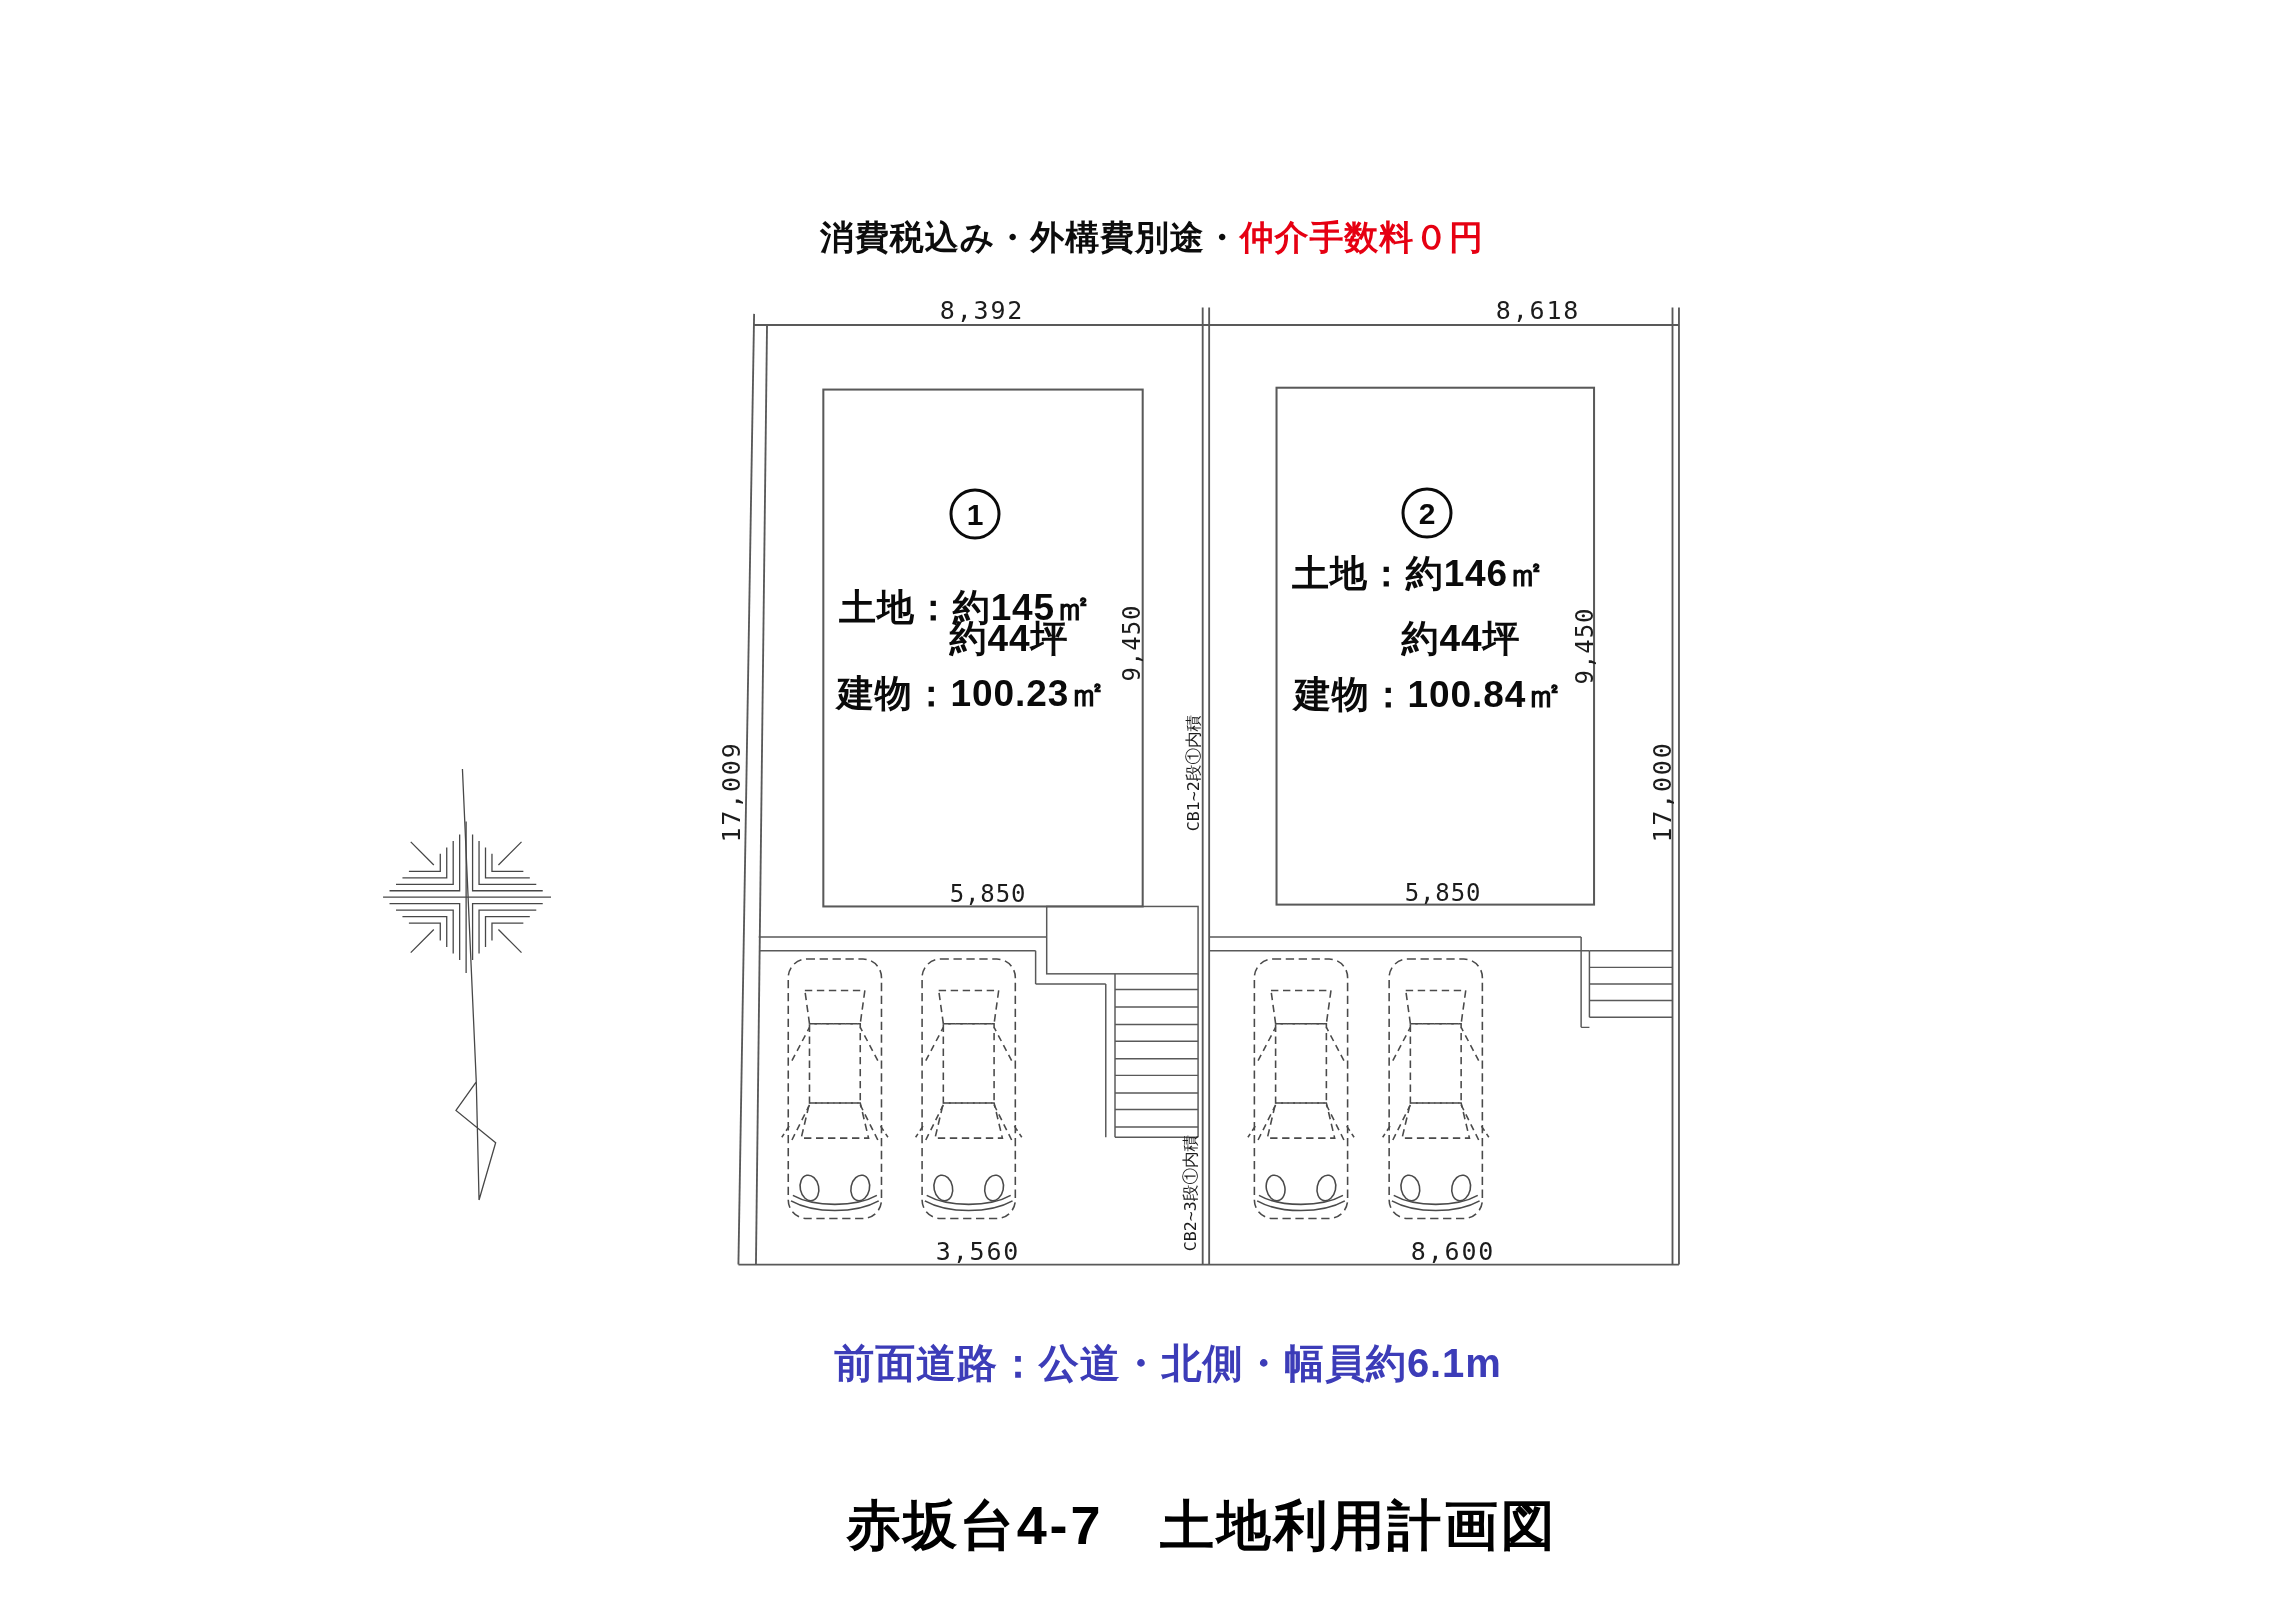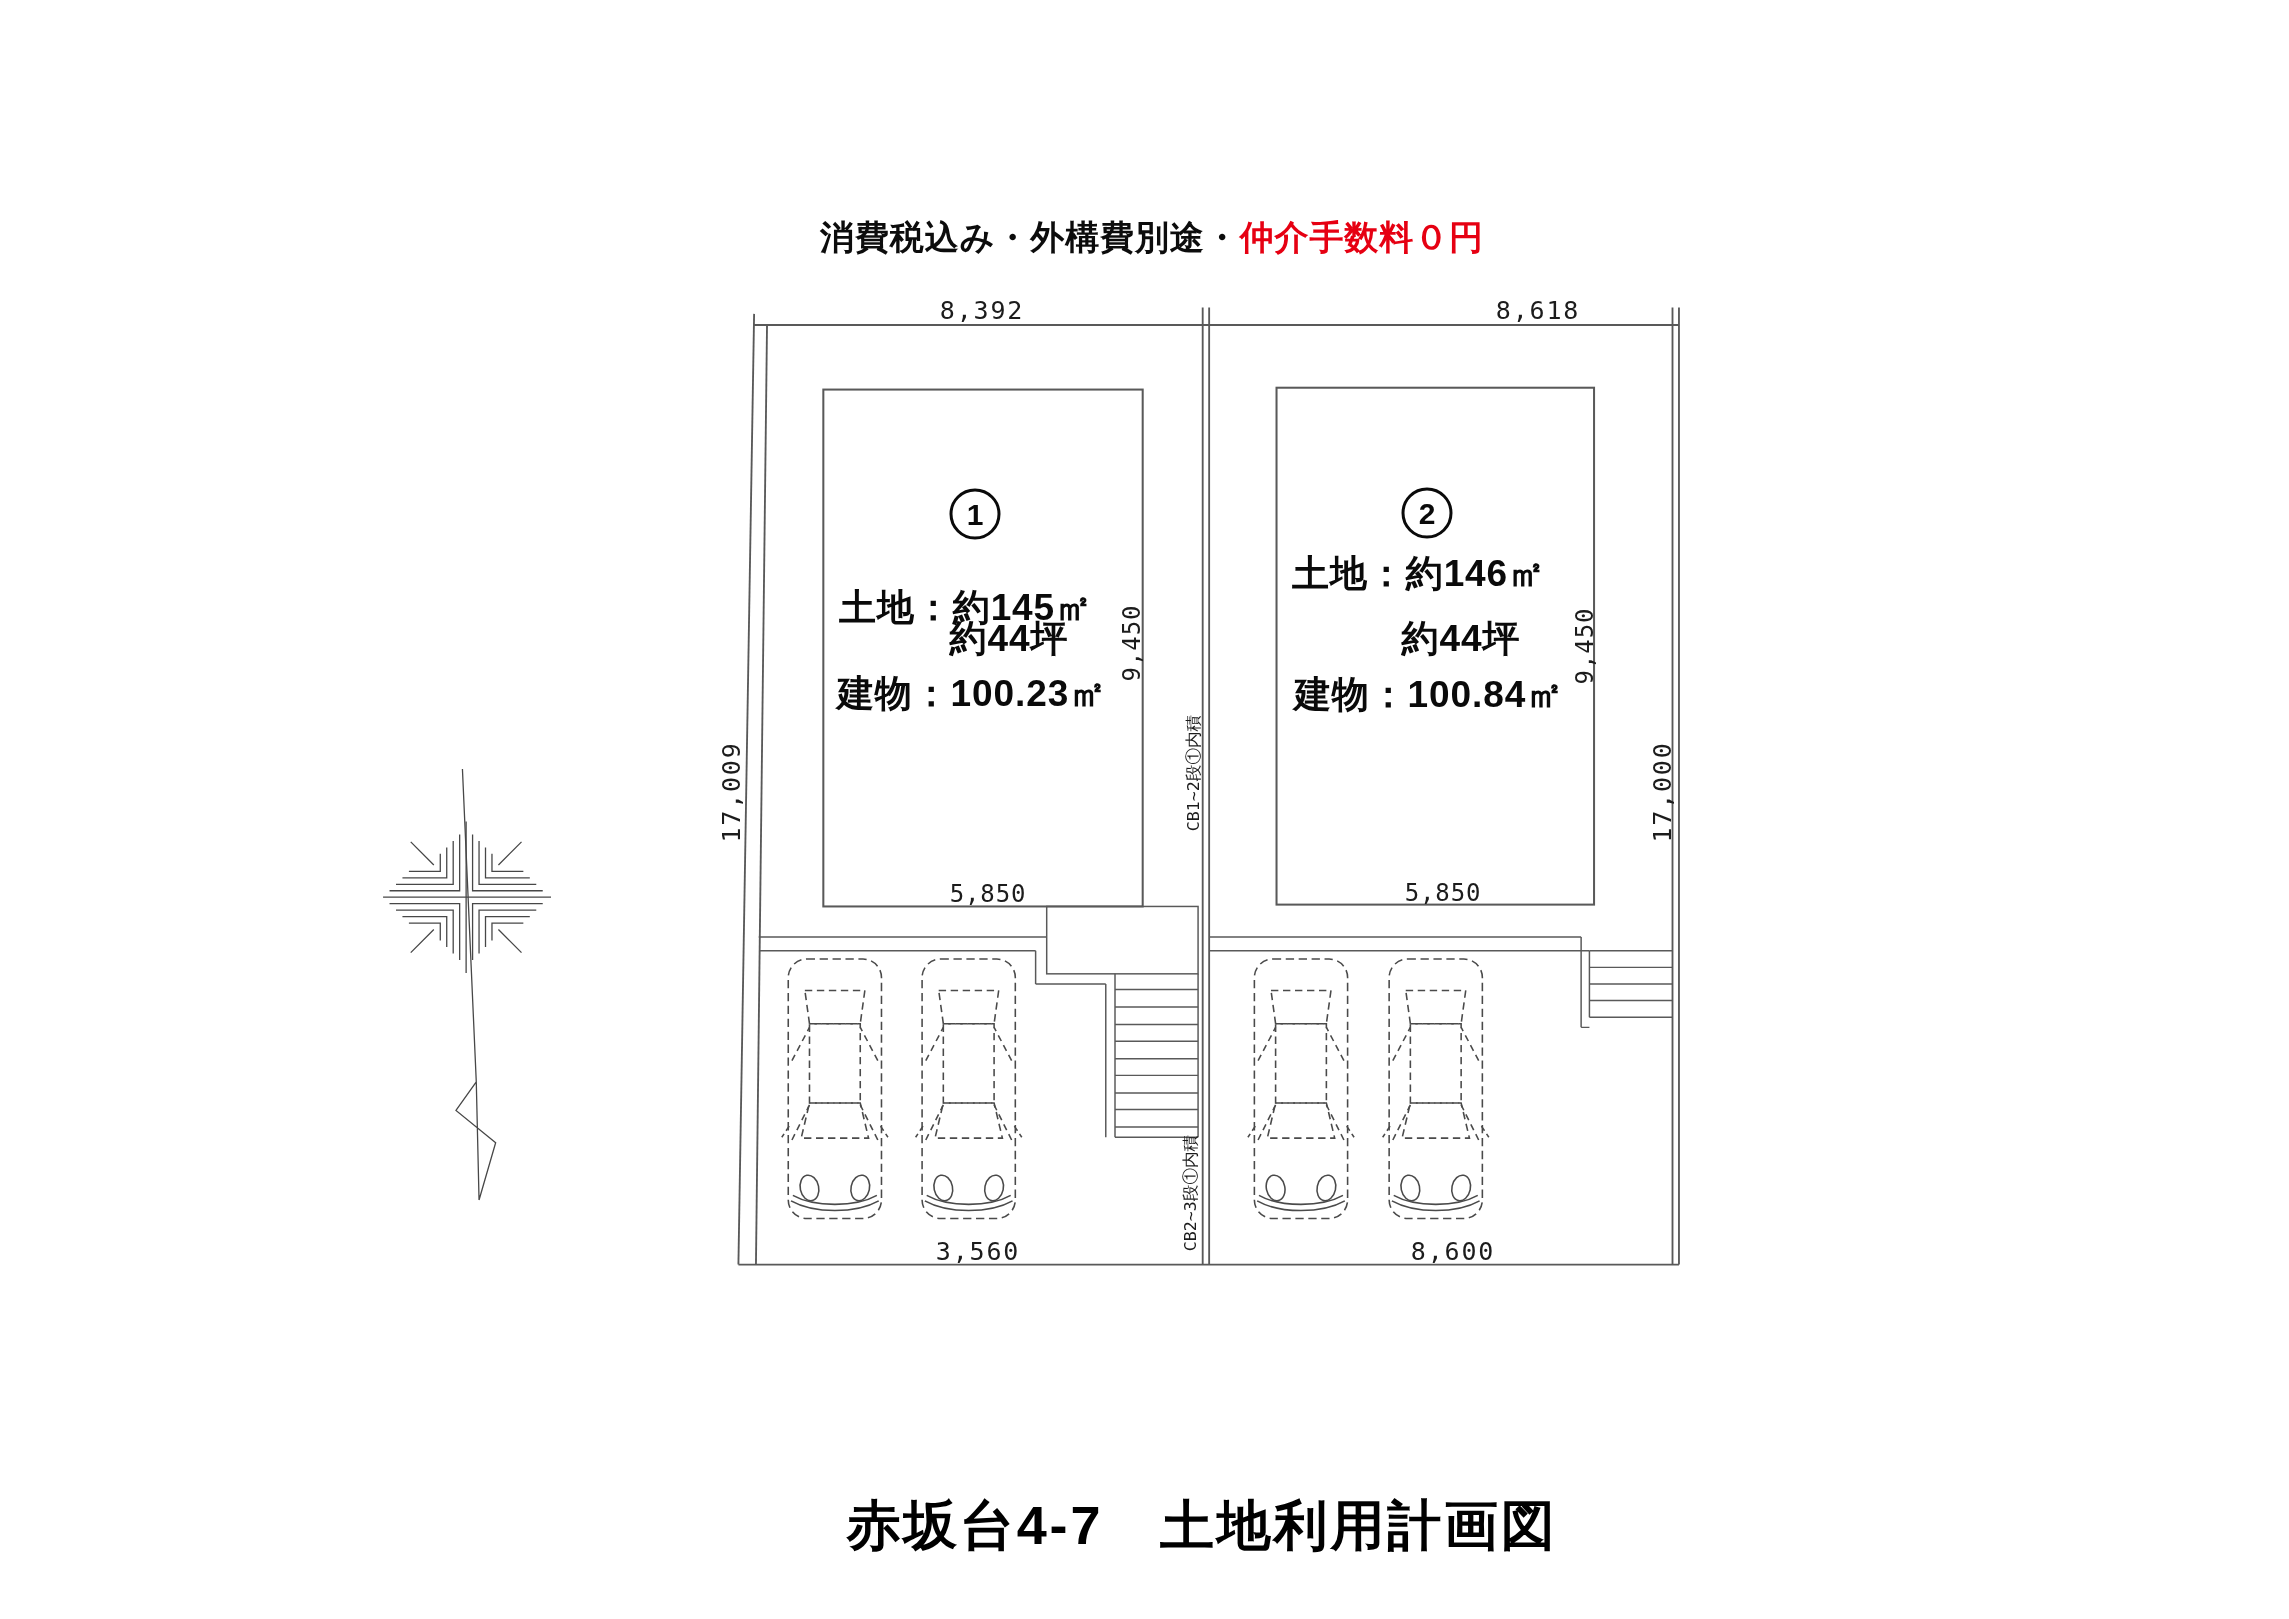--- a/index.html
+++ b/index.html
@@ -128,17 +128,18 @@
   <div class="lot-num" style="left:1427px;top:513px;">2</div>
   <div class="abs lot-line" style="left:1419px;top:573px;">土地：約146㎡</div>
   <div class="abs lot-line" style="left:1461px;top:638px;">約44坪</div>
   <div class="abs lot-line" style="left:1429px;top:694px;">建物：100.84㎡</div>
   <div class="rot dim-sm" style="left:1585px;top:646px;">9,450</div>
   <div class="abs dim-sm" style="left:1443px;top:893px;">5,850</div>
 
   <div class="rot cb-note" style="left:1194px;top:773px;">CB1~2段①内積</div>
   <div class="rot cb-note" style="left:1191px;top:1193px;">CB2~3段①内積</div>
 
+  <div class="abs road-note" style="left:1168px;top:1363px;">前面道路：公道・北側・幅員約6.1m</div>
 
   <div class="abs main-title" style="left:1174px;top:1525px;">赤坂台4-7　土地利用計画図</div>
 
 </div>
 
 
 </body></html>

